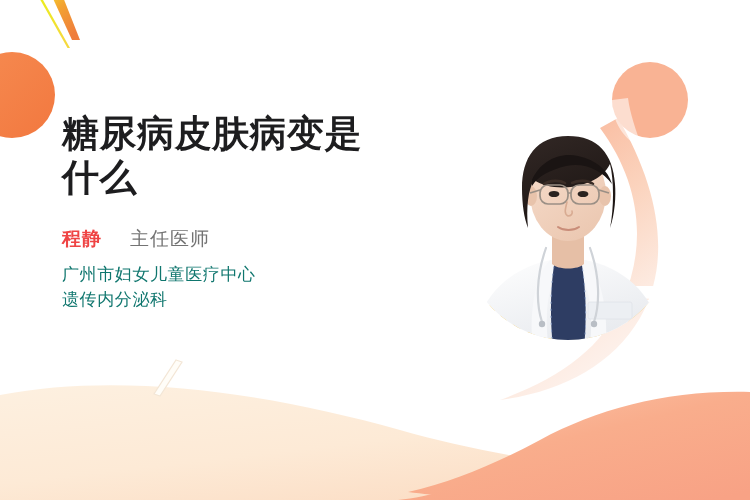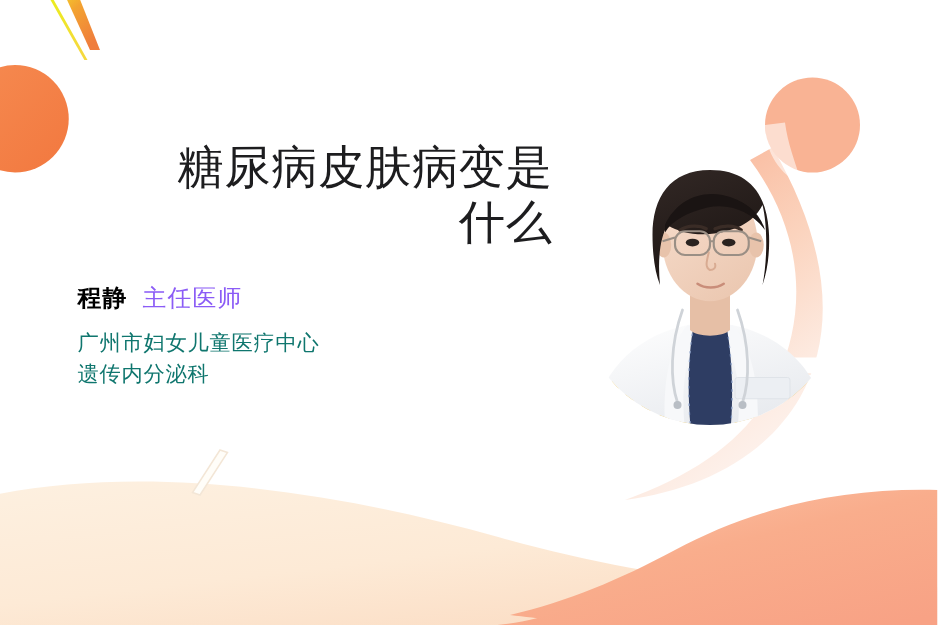--- a/index.html
+++ b/index.html
@@ -28,43 +28,42 @@
   
   #text-block {
     position: absolute;
     left: 62px;
     top: 112px;
     width: 380px;
   }
   #title {
     font-size: 37px;
     line-height: 44px;
-    font-weight: 400;
+    font-weight: 700;
     color: #1d1d1f;
     letter-spacing: 0.5px;
     white-space: pre-line;
     margin: 0;
-    text-align: right;
   }
   #byline {
     margin-top: 26px;
     white-space: nowrap;
   }
   #doctor-name {
     font-size: 19px;
     font-weight: 700;
-    color: #000000;
+    color: #ef4444;
     letter-spacing: 1px;
   }
   #doctor-rank {
     font-size: 19px;
     font-weight: 400;
-    color: #8b5cf6;
+    color: #737373;
     letter-spacing: 1px;
-    margin-left: 12px;
+    margin-left: 28px;
   }
   #affiliation {
     margin-top: 10px;
     font-size: 17px;
     line-height: 25px;
     font-weight: 400;
     color: #0f766e;
     letter-spacing: 0.6px;
     white-space: pre-line;
   }

